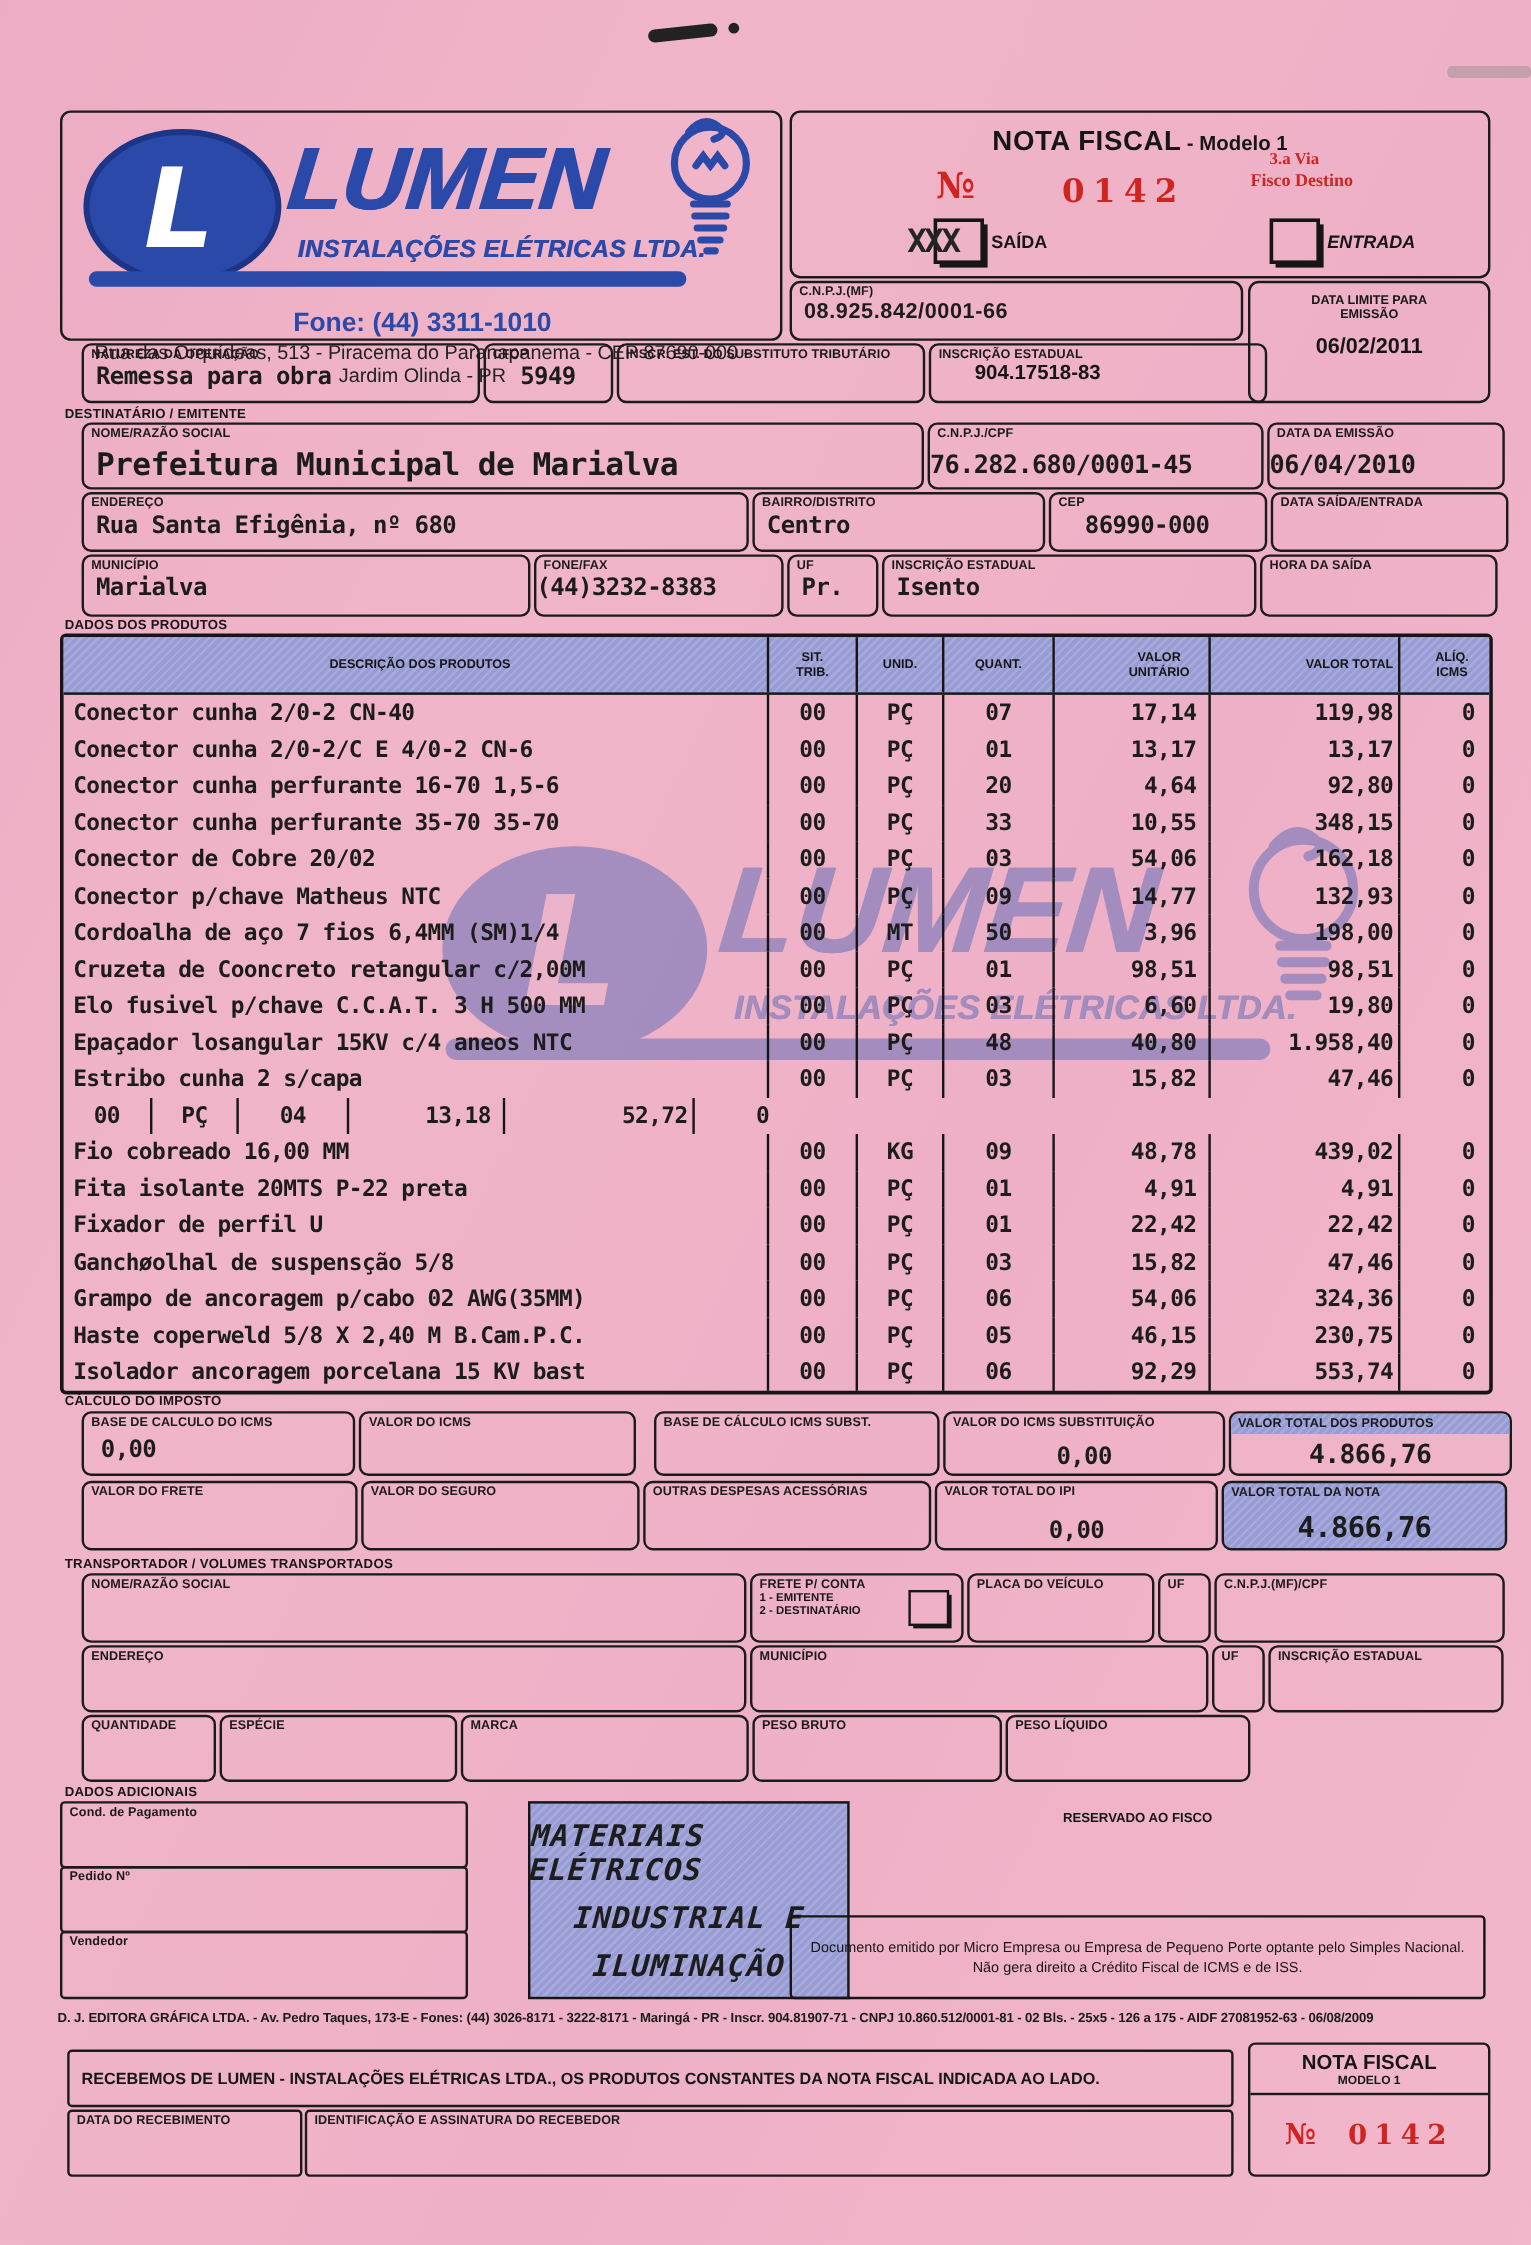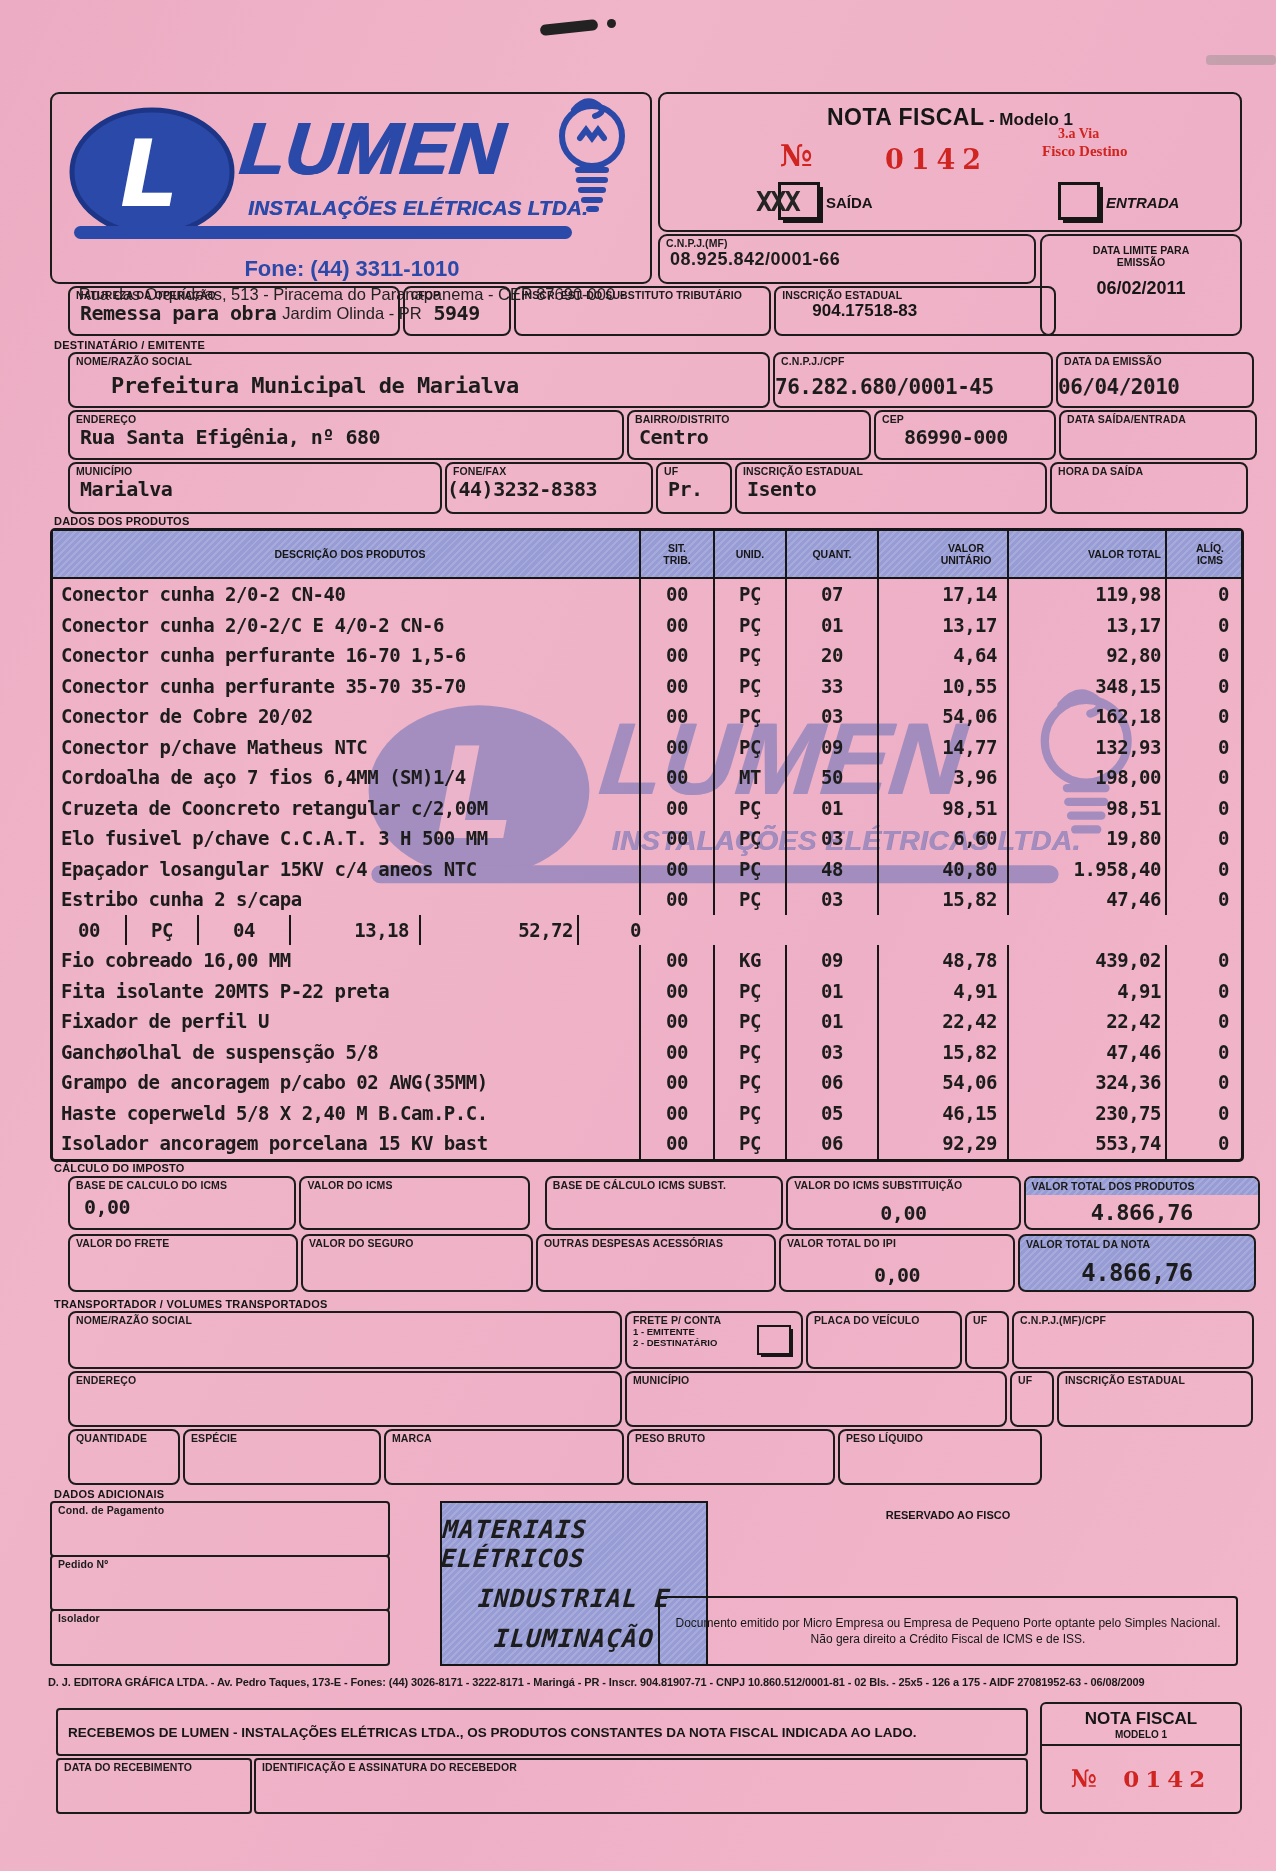--- a/index.html
+++ b/index.html
@@ -145,21 +145,21 @@
     <div class="fcell" style="width:282px;">
       <div class="lbl">INSCRIÇÃO ESTADUAL</div>
       <div style="font-weight:700;font-size:17px;padding-left:36px;">904.17518-83</div>
     </div>
   </div>
 
   <div class="sec" style="left:54px;top:339px;">DESTINATÁRIO / EMITENTE</div>
   <div class="frow" style="left:50px;top:352px;width:1192px;height:56px;">
     <div class="fcell" style="width:702px;">
       <div class="lbl">NOME/RAZÃO SOCIAL</div>
-      <div class="tw val" style="font-size:22px;margin-top:6px;margin-left:31px;">Prefeitura Municipal de Marialva</div>
+      <div class="tw val" style="font-size:26px;margin-top:6px;">Prefeitura Municipal de Marialva</div>
     </div>
     <div class="fcell" style="width:280px;overflow:visible;">
       <div class="lbl">C.N.P.J./CPF</div>
       <div class="tw" style="font-size:21px;margin-top:8px;">76.282.680/0001-45</div>
     </div>
     <div class="fcell" style="width:198px;">
       <div class="lbl">DATA DA EMISSÃO</div>
       <div class="tw" style="font-size:21px;margin-top:8px;">06/04/2010</div>
     </div>
   </div>
@@ -537,21 +537,21 @@
 
   <div class="sec" style="left:54px;top:1488px;">DADOS ADICIONAIS</div>
   <div style="position:absolute;left:50px;top:1501px;width:1192px;height:165px;">
     <div class="fcell" style="position:absolute;left:0;top:0;width:340px;height:56px;border-radius:4px;">
       <div class="lbl">Cond. de Pagamento</div>
     </div>
     <div class="fcell" style="position:absolute;left:0;top:54px;width:340px;height:56px;border-radius:4px;">
       <div class="lbl">Pedido Nº</div>
     </div>
     <div class="fcell" style="position:absolute;left:0;top:108px;width:340px;height:57px;border-radius:4px;">
-      <div class="lbl">Isolador</div>
+      <div class="lbl">Vendedor</div>
     </div>
     <div class="purpbox">
       <div class="stencil">MATERIAIS ELÉTRICOS</div>
       <div class="stencil">INDUSTRIAL E</div>
       <div class="stencil">ILUMINAÇÃO</div>
     </div>
     <div style="position:absolute;left:608px;top:8px;width:580px;text-align:center;font-size:11px;font-weight:700;">RESERVADO AO FISCO</div>
     <div class="docbox">Documento emitido por Micro Empresa ou Empresa de Pequeno Porte optante pelo Simples Nacional. Não gera direito a Crédito Fiscal de ICMS e de ISS.</div>
   </div>
 

